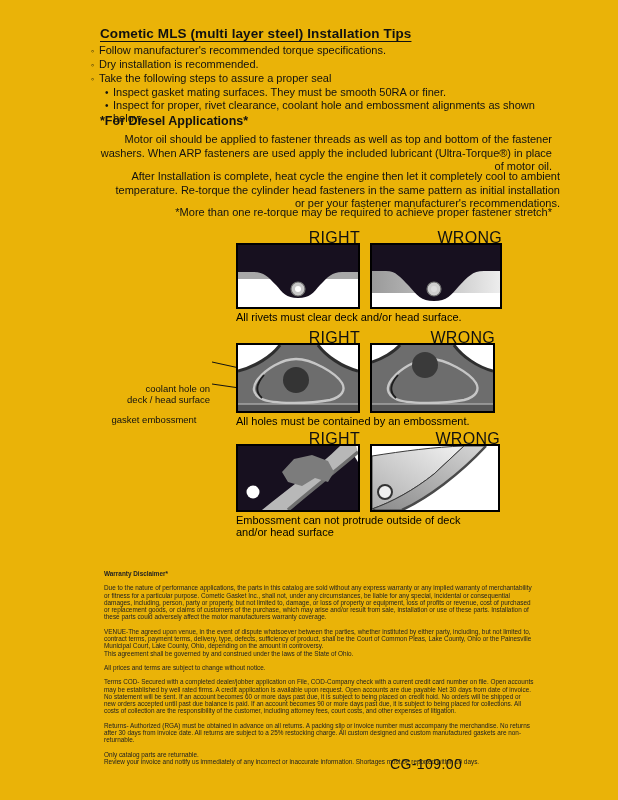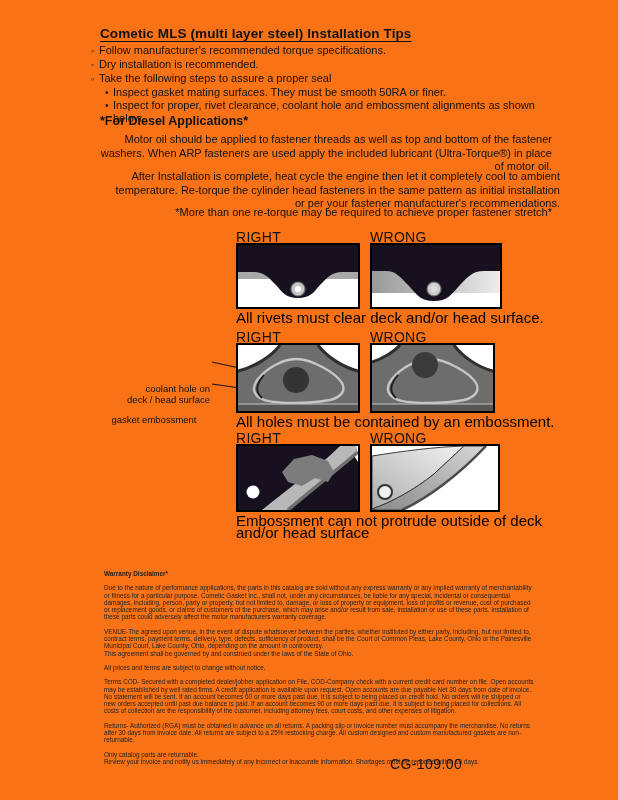--- a/index.html
+++ b/index.html
@@ -6,39 +6,39 @@
     --ink:#111;
     --gasket-dark:#17101f;
     --deck-gray:#a8a8a8;
     --surface-gray:#6d6d6d;
     --hole-dark:#343434;
     --emboss-light:#c6c6c6;
   }
   *{margin:0;padding:0;box-sizing:border-box;}
   html,body{background:#fff;}
   body{font-family:"Liberation Sans", sans-serif;color:var(--ink);}
-  .page{position:relative;width:618px;height:800px;background:#f97316;overflow:hidden;}
+  .page{position:relative;width:618px;height:800px;background:#eab308;overflow:hidden;}
 
   .title{position:absolute;left:100px;top:26px;font-size:13.5px;font-weight:bold;
          text-decoration:underline;text-underline-offset:3px;letter-spacing:.1px;}
 
   .tips{position:absolute;left:91px;top:44px;font-size:11px;line-height:13px;width:470px;}
   .tip-row{display:flex;align-items:baseline;}
   .tip-row .marker{width:8px;font-size:9px;flex:0 0 auto;}
   .tip-sub{padding-left:14px;}
   .tip-sub .marker{font-size:10px;}
 
   .section-head{position:absolute;left:100px;top:114px;font-size:12.5px;font-weight:bold;text-align:center;}
   .para{position:absolute;left:100px;width:452px;font-size:11px;line-height:13.5px;text-align:right;}
   .p1{top:133px;} .p2{top:170px;margin-left:8px;} .note{top:206px;}
 
-  .dlabel{position:absolute;font-size:14px;text-align:left;letter-spacing:.3px;}
+  .dlabel{position:absolute;font-size:16px;text-align:right;letter-spacing:.3px;}
   .dbox{position:absolute;border:2px solid #000;background:#fff;overflow:hidden;}
   .dbox svg{display:block;width:100%;height:100%;}
-  .caption{position:absolute;left:236px;font-size:15px;line-height:11.5px;color:#000;}
+  .caption{position:absolute;left:236px;font-size:11px;line-height:11.5px;color:#000;}
 
   .ann{position:absolute;width:112px;text-align:right;font-size:9.5px;line-height:11px;white-space:pre-line;margin-top:37px;}
   .ann-coolant{left:98px;top:346px;}
   .ann-emboss{left:98px;top:377px;text-align:center;}
   .leader{position:absolute;left:205px;top:355px;width:100px;height:45px;}
 
   .disclaimer{position:absolute;left:104px;top:570px;width:430px;font-size:6.4px;
               line-height:7.3px;color:#222;}
   .disclaimer .dhead{font-weight:bold;margin-bottom:7px;}
   .disclaimer p{margin-bottom:7px;white-space:pre-line;}

